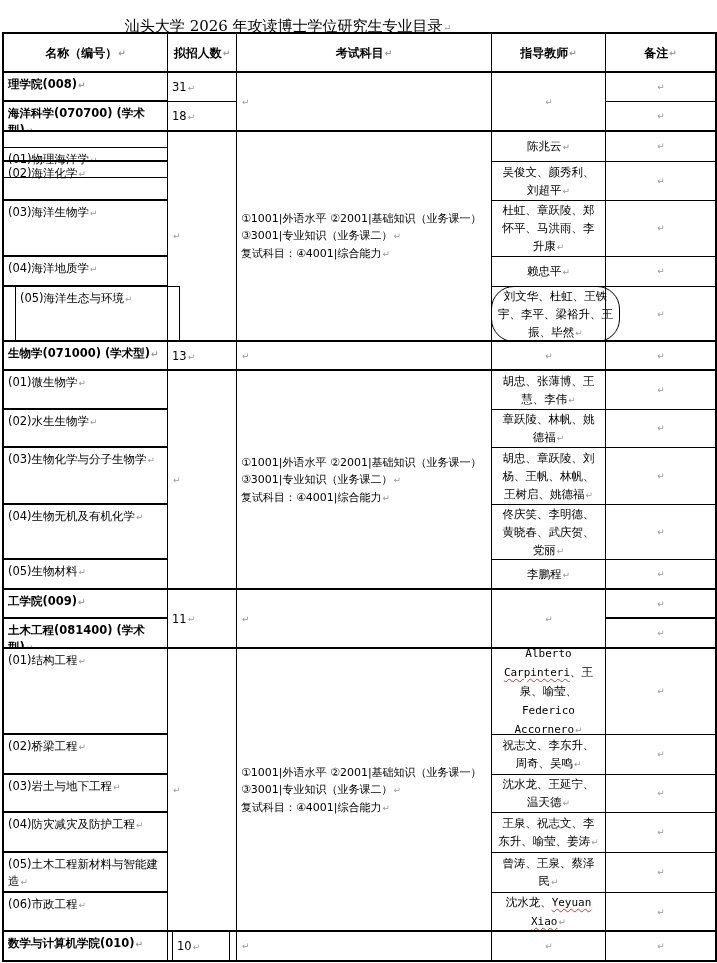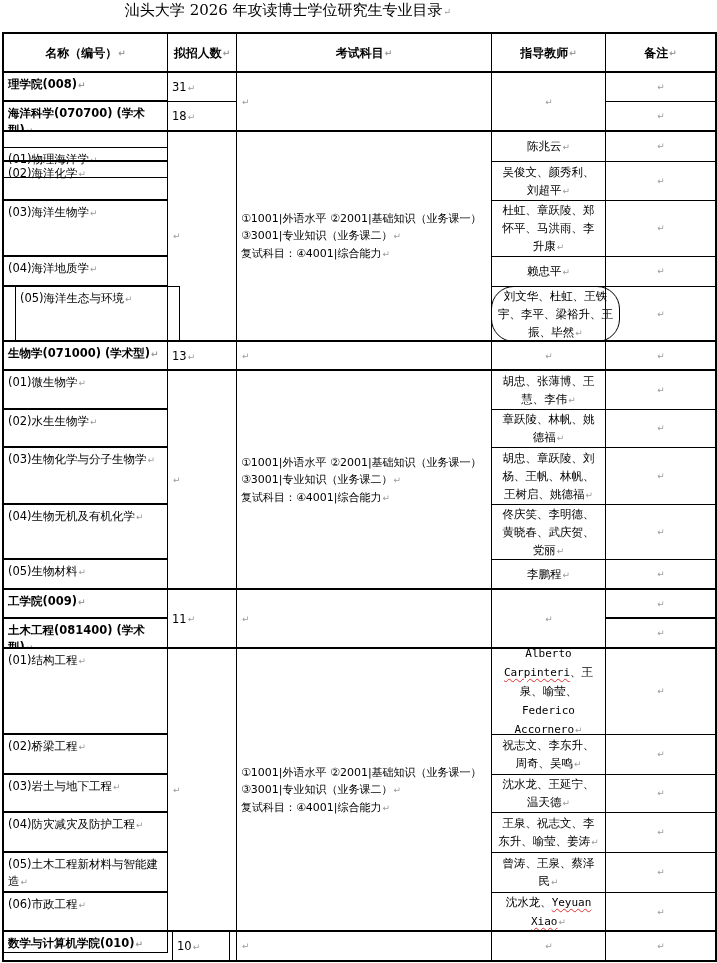--- a/index.html
+++ b/index.html
@@ -1,18 +1,18 @@
 <!DOCTYPE html>
 <html><head>
 <meta charset="utf-8">
 <style>
   html, body { margin: 0; padding: 0; background: #ffffff; }
   body { width: 717px; height: 963px; position: relative; overflow: hidden;
          font-family: "DejaVu Sans", "Liberation Sans", sans-serif; color: #000; }
-  .title { position: absolute; left: 0; top: 0; width: 576px; text-align: center;
+  .title { position: absolute; left: 0; top: 16px; width: 576px; text-align: center;
            font-family: "DejaVu Serif", "Liberation Serif", serif; font-size: 15px; line-height: 20px; }
   .cell { position: absolute; box-sizing: border-box; font-size: 11.5px; line-height: 17px;
           overflow: hidden; }
   .b { border: 1px solid #000; }
   .hdr { font-weight: bold; font-size: 12px; display: flex; align-items: center; justify-content: center; }
   .name { padding: 3px 4px; }
   .bold { font-weight: bold; }
   .center { display: flex; align-items: center; justify-content: center; text-align: center; }
   .vcenter { display: flex; align-items: center; padding-left: 4px; }
   .num { padding: 6px 0 0 4px; }
@@ -260,21 +260,21 @@
 <div class="cell b center" style="left:605px;top:812px;width:111px;height:41px;">
     <span class="mark">↵</span>
   </div>
 <div class="cell b center" style="left:605px;top:852px;width:111px;height:41px;">
     <span class="mark">↵</span>
   </div>
 <div class="cell b center" style="left:605px;top:892px;width:111px;height:40px;">
     <span class="mark">↵</span>
   </div>
 
-<div class="cell b name bold" style="left:3px;top:931px;width:165px;height:22px;"><span>数学与计算机学院(010)</span><span class="mark">↵</span></div>
+<div class="cell b name bold" style="left:3px;top:931px;width:165px;height:30px;"><span>数学与计算机学院(010)</span><span class="mark">↵</span></div>
 <div class="cell b num" style="left:172px;top:931px;width:58px;height:30px;"><span>10</span><span class="mark">↵</span></div>
 <div class="cell b vcenter" style="left:236px;top:931px;width:256px;height:30px;">
     <span class="mark">↵</span>
   </div>
 <div class="cell b center" style="left:491px;top:931px;width:115px;height:30px;">
     <span class="mark">↵</span>
   </div>
 <div class="cell b center" style="left:605px;top:931px;width:111px;height:30px;">
     <span class="mark">↵</span>
   </div>

